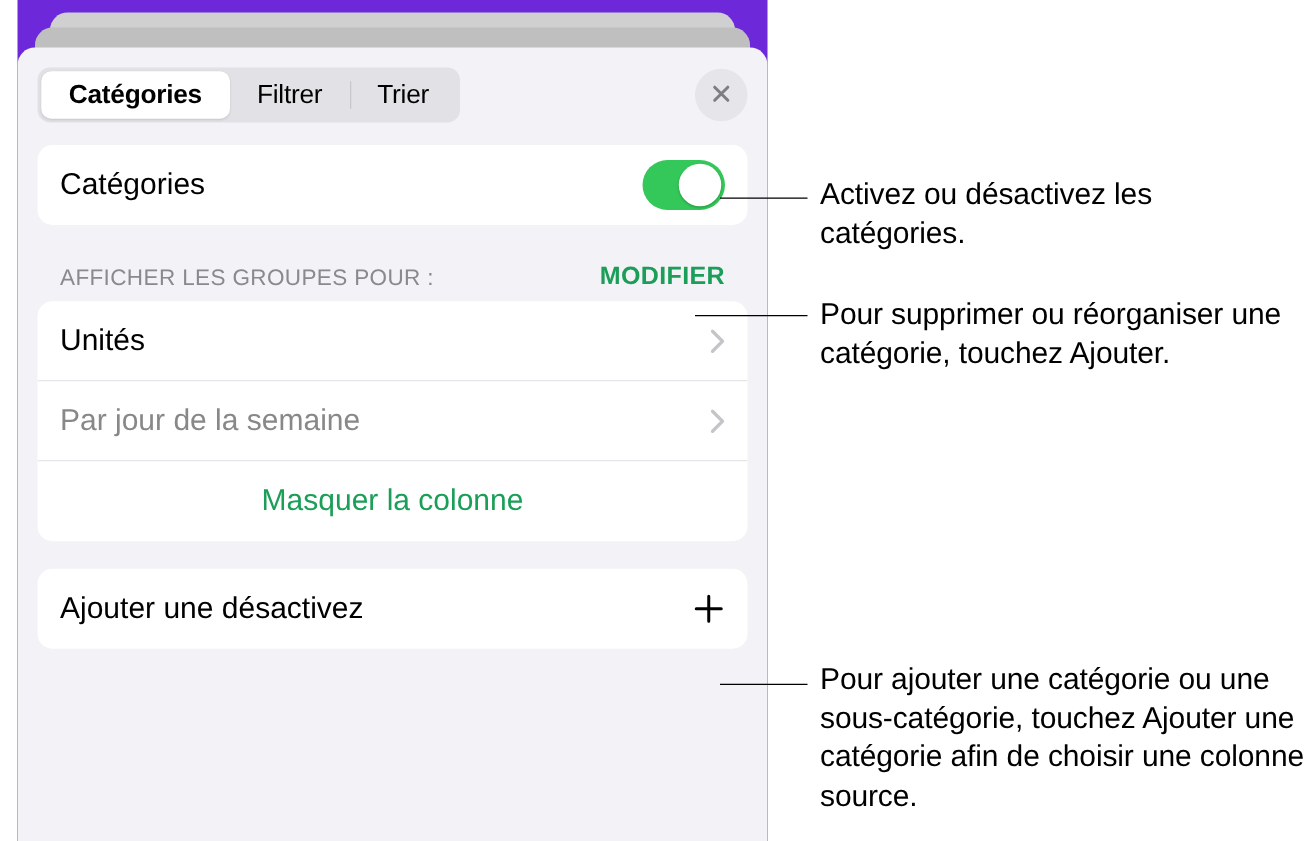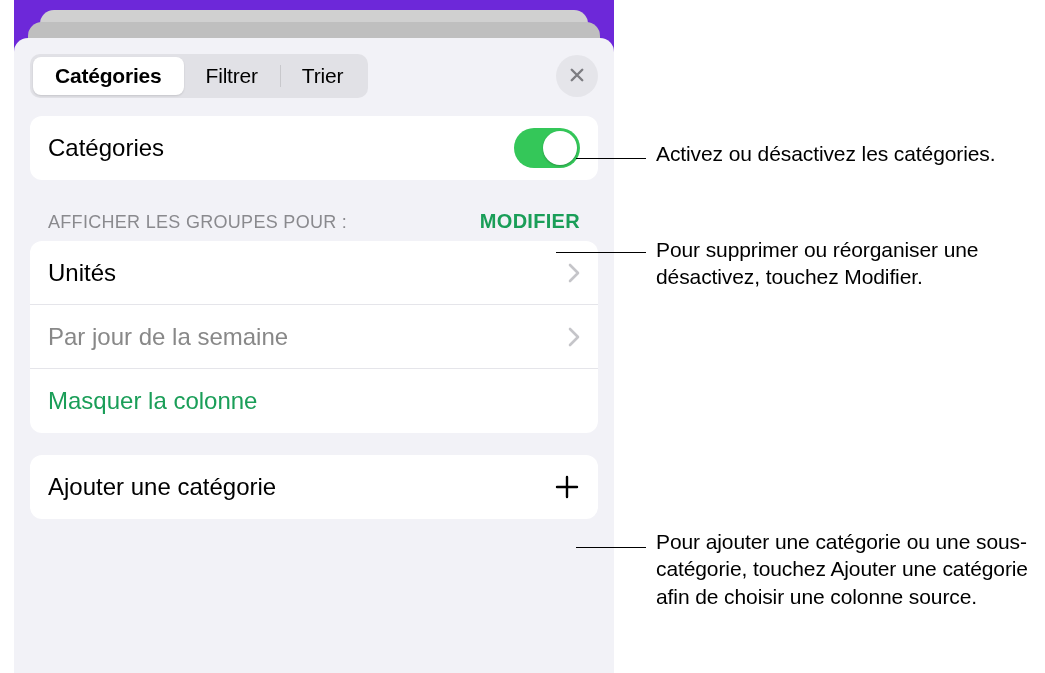--- a/index.html
+++ b/index.html
@@ -141,31 +141,31 @@
   .section-header .edit {
     font-size: 20px;
     font-weight: 600;
     letter-spacing: 0.3px;
     color: #1a9e58;
     cursor: pointer;
   }
 
   .row.dim .label { color: #888; }
   .row .label .pre { color: #888; }
-  .row.link .label { color: #1a9e58; }
+  .row.link .label { color: #1a9e58; text-align: center; }
 
   .chevron svg { width: 12px; height: 20px; display: block; }
   .plus svg { width: 26px; height: 26px; display: block; }
 
   .gap { height: 22px; }
 
   
   .callout {
     position: absolute;
-    font-size: 21px;
+    font-size: 24px;
     line-height: 1.3;
     color: #000;
     letter-spacing: -0.1px;
   }
   .leader {
     position: absolute;
     height: 1px;
     background: #000;
   }
 </style>
@@ -229,31 +229,31 @@
       </div>
       <div class="row link">
         <div class="label">Masquer la colonne</div>
       </div>
     </div>
 
     <div class="gap"></div>
 
     <div class="card">
       <div class="row">
-        <div class="label">Ajouter une catégorie</div>
+        <div class="label">Ajouter une désactivez</div>
         <span class="plus">
           <svg viewBox="0 0 26 26">
               <path d="M13 3 V23 M3 13 H23" stroke="#000" stroke-width="2.4" stroke-linecap="round"></path>
             </svg>
         </span>
       </div>
     </div>
 
   </div>
 </div>
 
 <div class="leader" style="left:576px; width:70px; top:158px;"></div>
 <div class="leader" style="left:556px; width:90px; top:252px;"></div>
 <div class="leader" style="left:576px; width:70px; top:547px;"></div>
 
 <div class="callout" style="left:656px; top:140px; width:370px;">Activez ou désactivez les catégories.</div>
-<div class="callout" style="left:656px; top:236px; width:380px;">Pour supprimer ou réorganiser une désactivez, touchez Modifier.</div>
+<div class="callout" style="left:656px; top:236px; width:380px;">Pour supprimer ou réorganiser une catégorie, touchez Ajouter.</div>
 <div class="callout" style="left:656px; top:528px; width:390px;">Pour ajouter une catégorie ou une sous-catégorie, touchez Ajouter une catégorie afin de choisir une colonne source.</div>
 
 </body></html>

